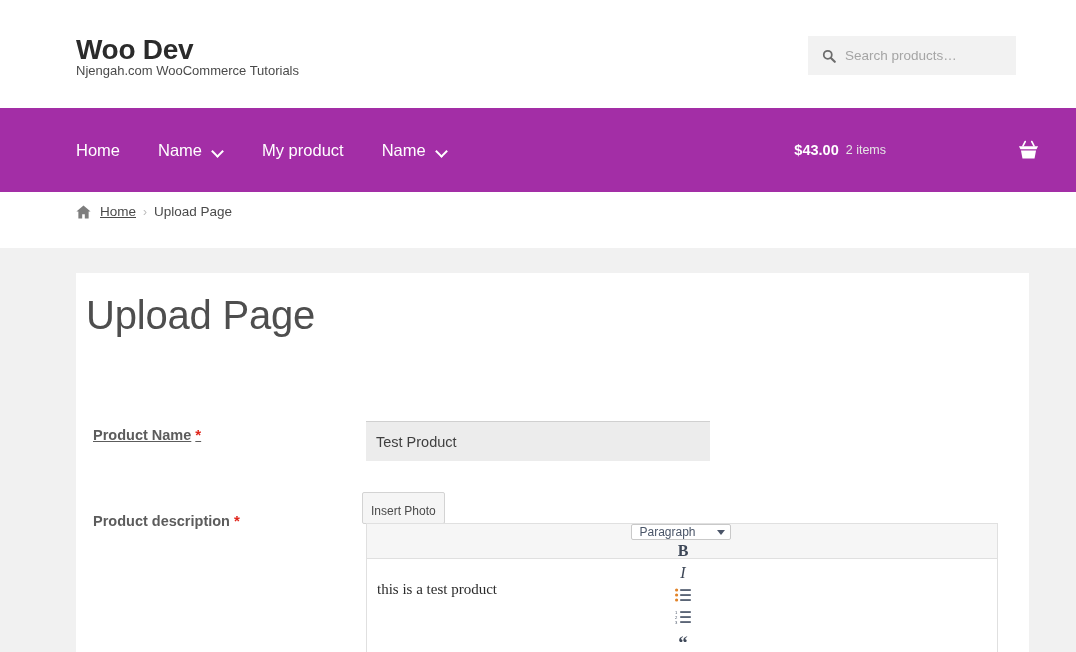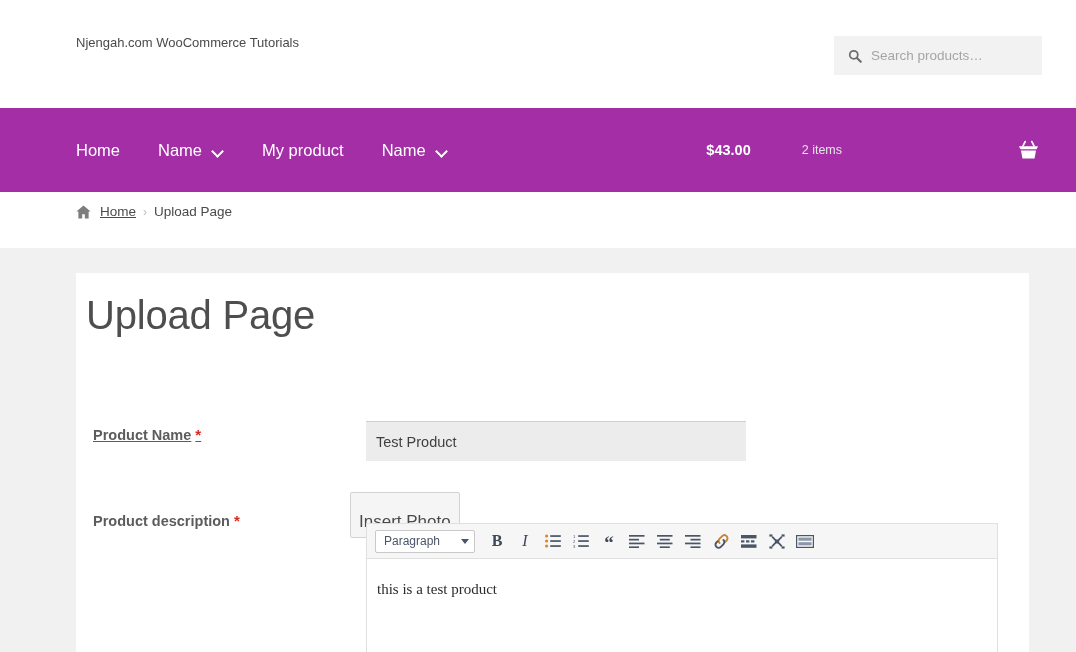--- a/index.html
+++ b/index.html
@@ -35,21 +35,21 @@
     line-height: 1;
     margin: 0;
   }
   .brand-tagline {
     font-size: 13px;
     color: #4a4a4a;
     line-height: 1;
   }
   .search-form {
     position: absolute;
-    right: 34px;
+    right: 60px;
     top: 36px;
     width: 208px;
     height: 39px;
     background: #f2f2f2;
     border: none;
     display: flex;
     align-items: center;
     padding: 0 14px;
     box-sizing: border-box;
   }
@@ -118,21 +118,20 @@
     border-bottom: 2.6px solid #ffffff;
     transform: rotate(45deg);
   }
   .cart-area {
     position: absolute;
     right: 37px;
     top: 0;
     height: 84px;
     display: flex;
     align-items: center;
-    gap: 44px;
   }
   .cart-amount {
     color: #ffffff;
     font-size: 14.5px;
     font-weight: bold;
     line-height: 1;
   }
   .cart-count {
     color: #e5e5e5;
     font-size: 12.5px;
@@ -220,46 +219,46 @@
     font-weight: bold;
     margin-left: 4px;
     font-size: 15px;
   }
 
   .row-name .field-label { top: 90px; text-decoration: underline; }
   .text-input {
     position: absolute;
     left: 290px;
     top: 84px;
-    width: 380px;
+    width: 344px;
     height: 40px;
     background: #ececec;
     border: none;
     border-top: 1px solid #d0d0d0;
     box-sizing: border-box;
     font-family: "Liberation Sans", sans-serif;
     font-size: 14.5px;
     color: #3f3f3f;
     padding: 0 10px;
     outline: none;
   }
 
   .row-desc .field-label { top: 176px; }
 
   .insert-photo-btn {
     position: absolute;
-    left: 274px;
+    left: 286px;
     top: 155px;
     background: #f5f5f5;
     border: 1px solid #d3d3d3;
     border-radius: 2px;
     font-family: "Liberation Sans", sans-serif;
-    font-size: 17px;
+    font-size: 12px;
     color: #4a4a4a;
-    padding: 20px 8px 5px 8px;
+    padding: 12px 8px 5px 8px;
     cursor: pointer;
     line-height: 1.1;
   }
 
   .editor-box {
     position: absolute;
     left: 290px;
     top: 186px;
     width: 632px;
     height: 200px;
@@ -268,20 +267,21 @@
     background: #ffffff;
   }
   .editor-toolbar {
     height: 35px;
     background: #f6f6f6;
     border-bottom: 1px solid #e0e0e0;
     display: flex;
     align-items: center;
     padding-left: 8px;
     box-sizing: border-box;
+    flex-direction: column;
   }
   .format-select {
     width: 100px;
     height: 23px;
     background: #ffffff;
     border: 1px solid #c9c9c9;
     border-radius: 2px;
     font-family: "Liberation Sans", sans-serif;
     font-size: 12px;
     color: #4a5568;
@@ -336,20 +336,21 @@
     font-family: "Liberation Serif", serif;
     font-size: 15px;
     color: #2b2b2b;
   }
 </style>
 </head>
 <body>
 
 <header class="site-header">
   <div class="brand">
+    <h1 class="brand-title">Woo Dev</h1>
     <div class="brand-tagline">Njengah.com WooCommerce Tutorials</div>
   </div>
 
   <form class="search-form">
     <svg class="search-icon" viewBox="0 0 16 16" fill="none">
       <circle cx="6.6" cy="6.6" r="4.6" stroke="#6d6d6d" stroke-width="2"></circle>
       <line x1="10.2" y1="10.2" x2="14.6" y2="14.6" stroke="#6d6d6d" stroke-width="2.4" stroke-linecap="round"></line>
     </svg>
     <input class="search-input" type="text" placeholder="Search products…" style="">
   </form>

